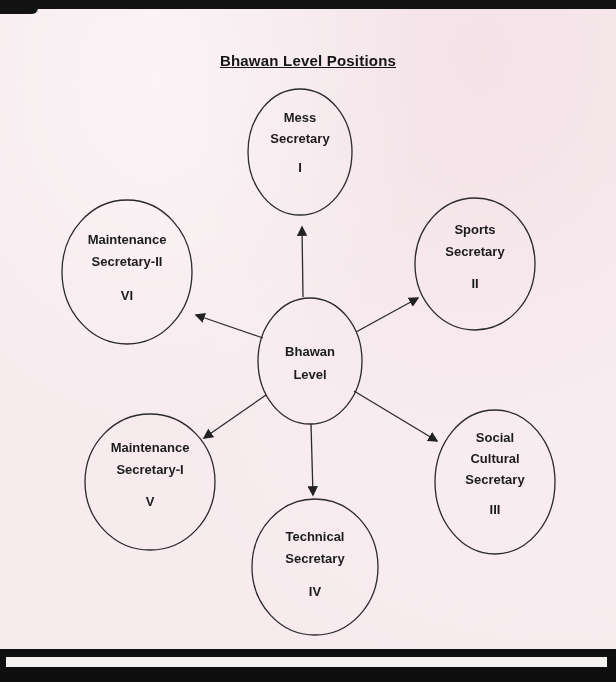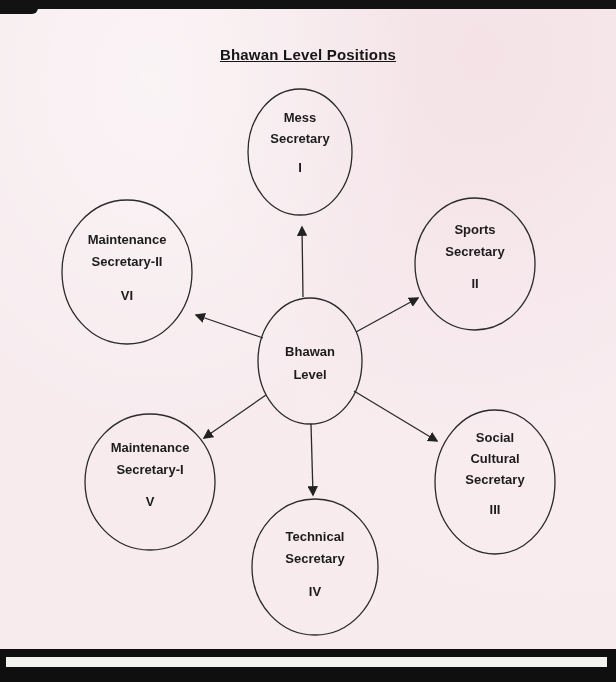--- a/index.html
+++ b/index.html
@@ -40,21 +40,21 @@
     background: #0f0f0f;
   }
   .scan-strip {
     position: absolute;
     top: 8px; left: 6px; right: 9px;
     height: 10px;
     background: #f4f2ef;
   }
   .title {
     position: absolute;
-    top: 46px;
+    top: 52px;
     left: 0; right: 0;
     text-align: center;
     font-size: 15px;
     font-weight: bold;
     text-decoration: underline;
     letter-spacing: 0.2px;
     color: #161616;
   }
   svg.diagram {
     position: absolute;

